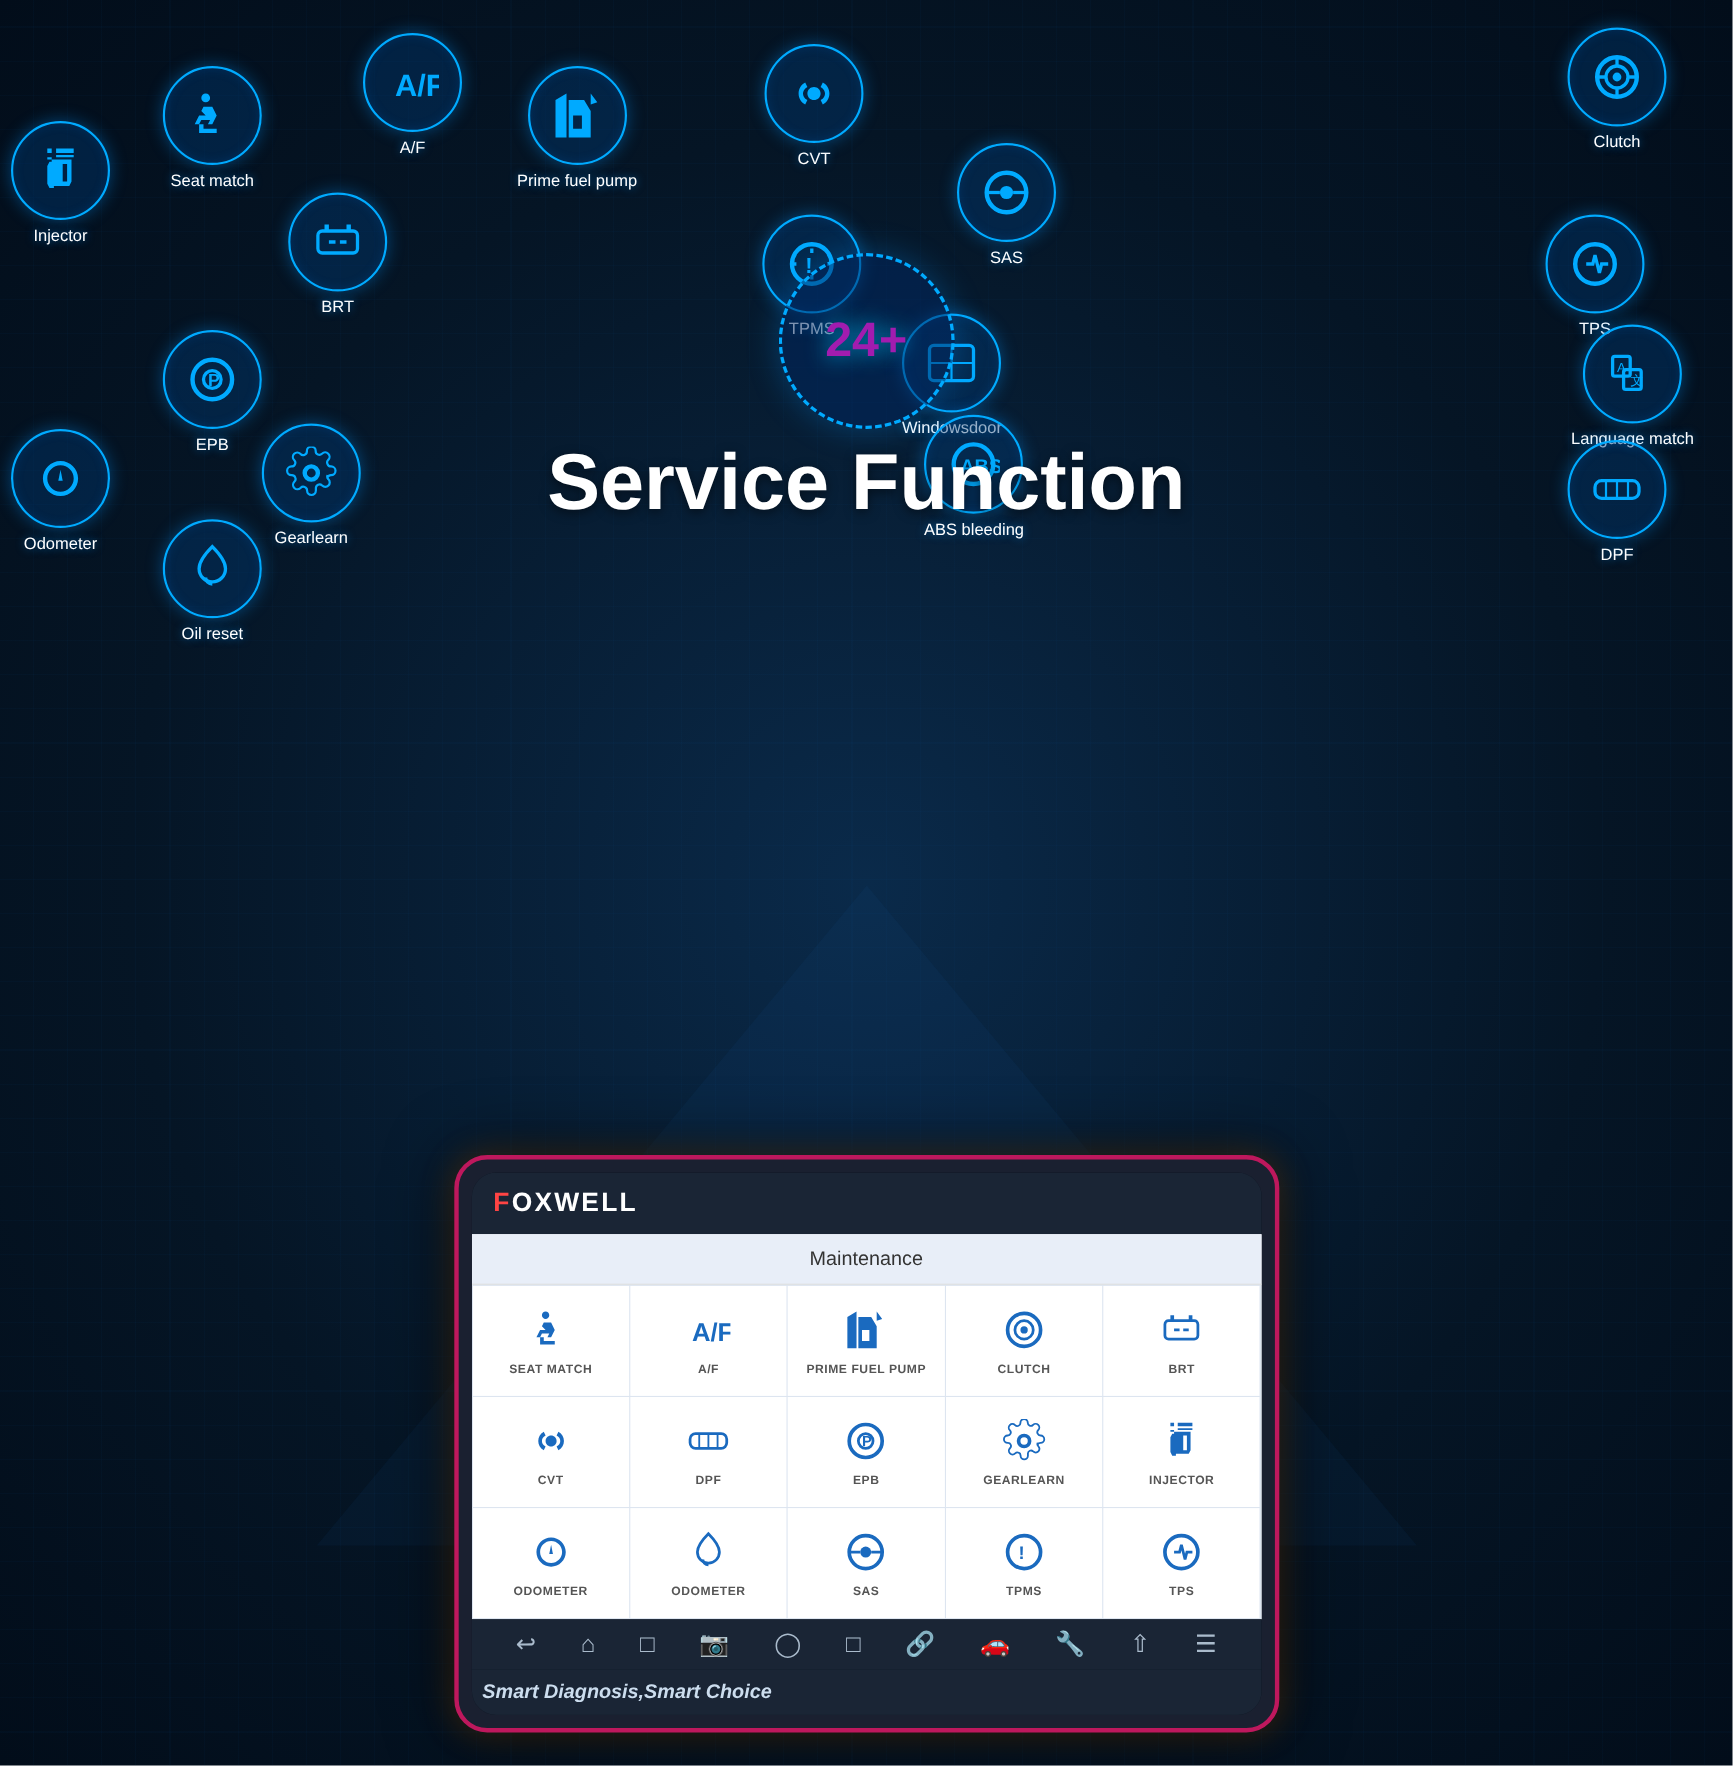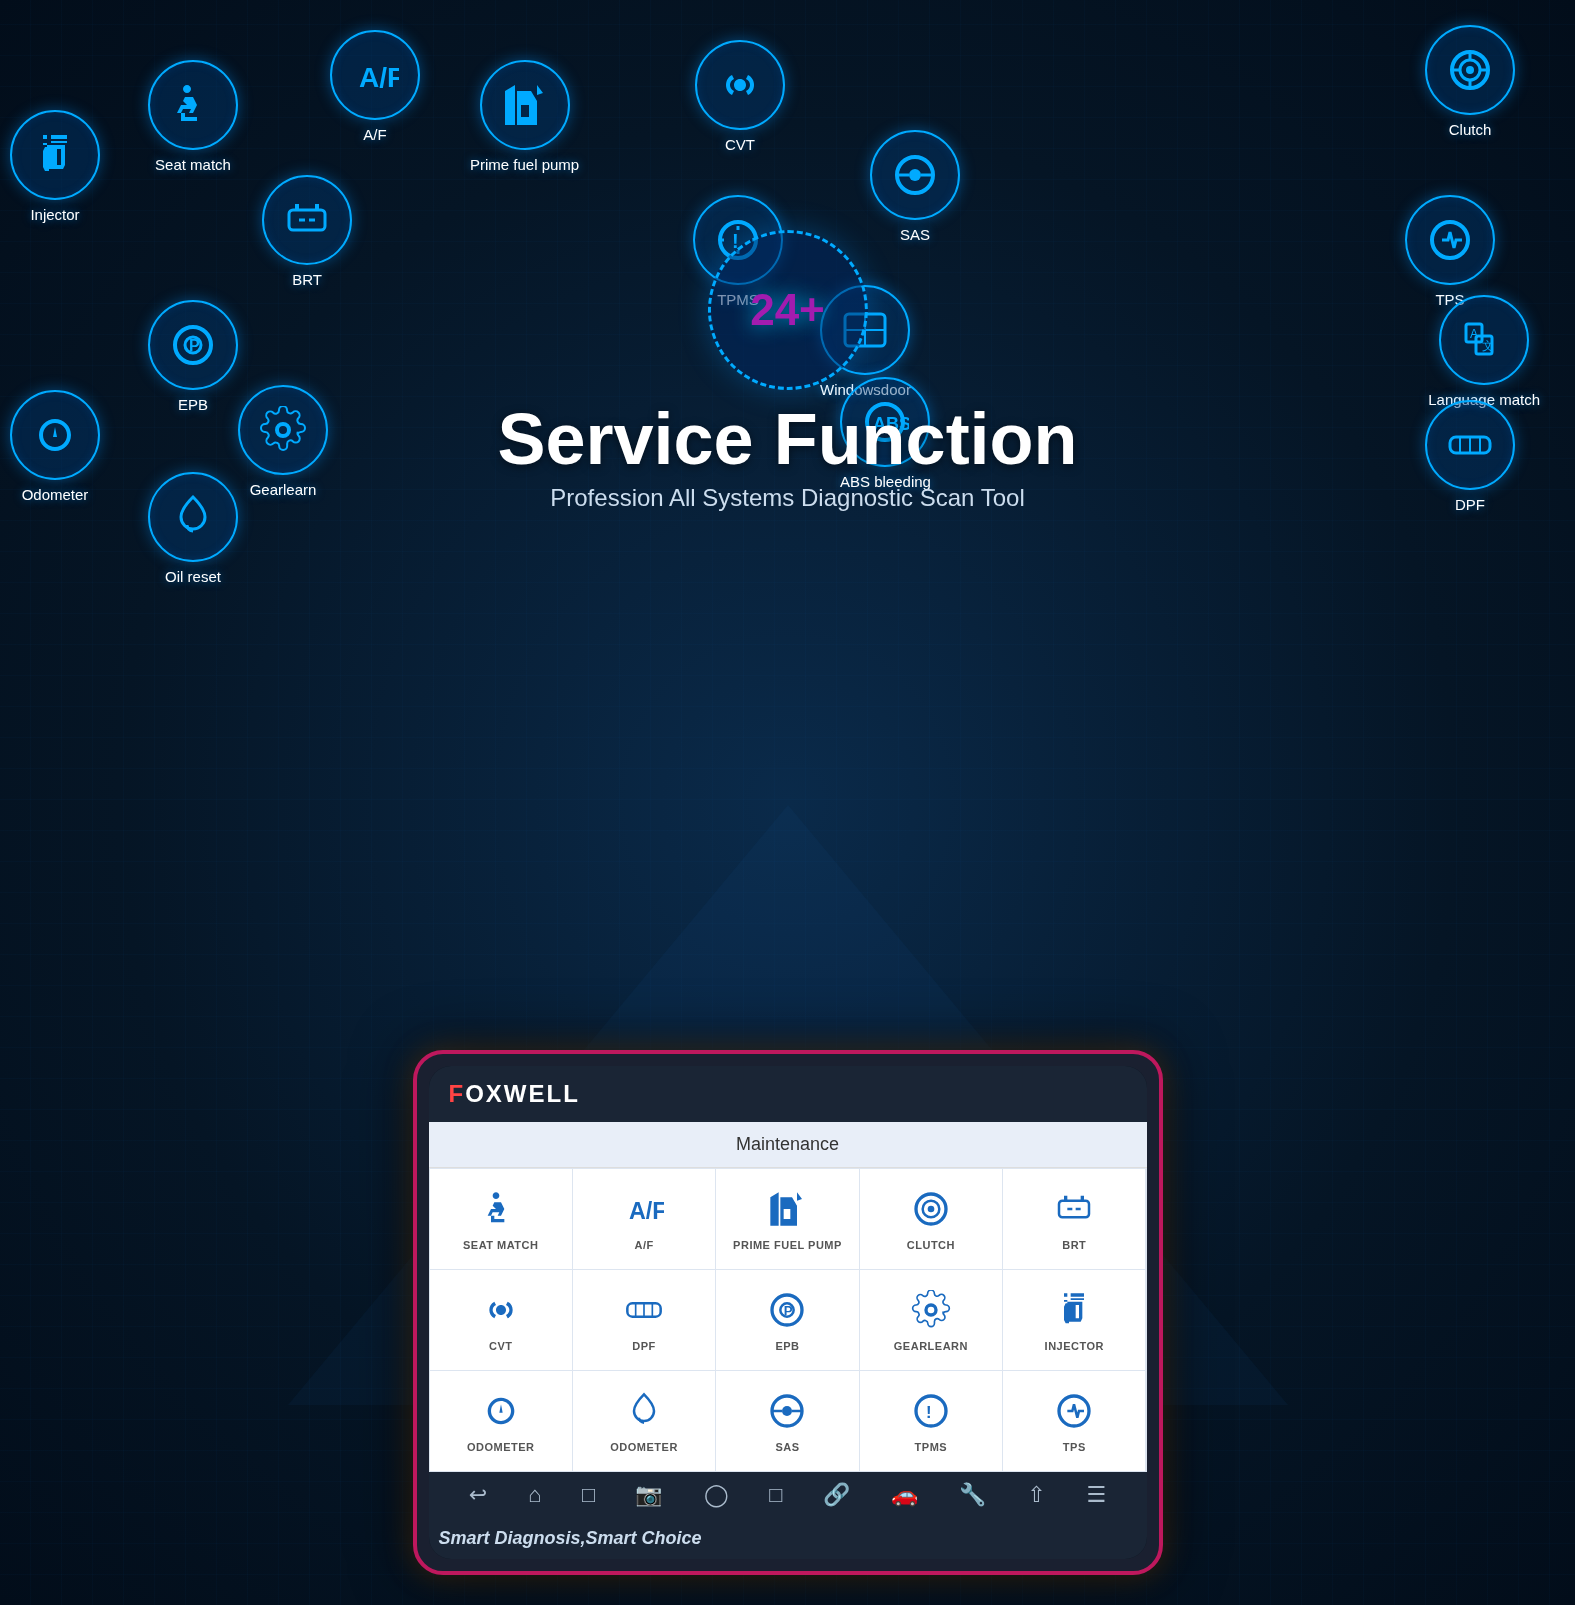--- a/index.html
+++ b/index.html
@@ -450,21 +450,20 @@
         </svg>
     </div>
     <span class="icon-label">Oil reset</span>
   </div>
 
   <div class="center-badge">
     <div class="badge-circle">
       <span class="badge-number">24+</span>
     </div>
     <div class="service-title">Service Function</div>
-    <div class="service-subtitle">Profession All Systems Diagnostic Scan Tool</div>
   </div>
 
   <div class="tablet">
     <div class="tablet-inner">
       <div class="tablet-header">
         <div class="foxwell-logo">
           F<span>OXWELL</span>
         </div>
       </div>
       <div class="tablet-screen">

